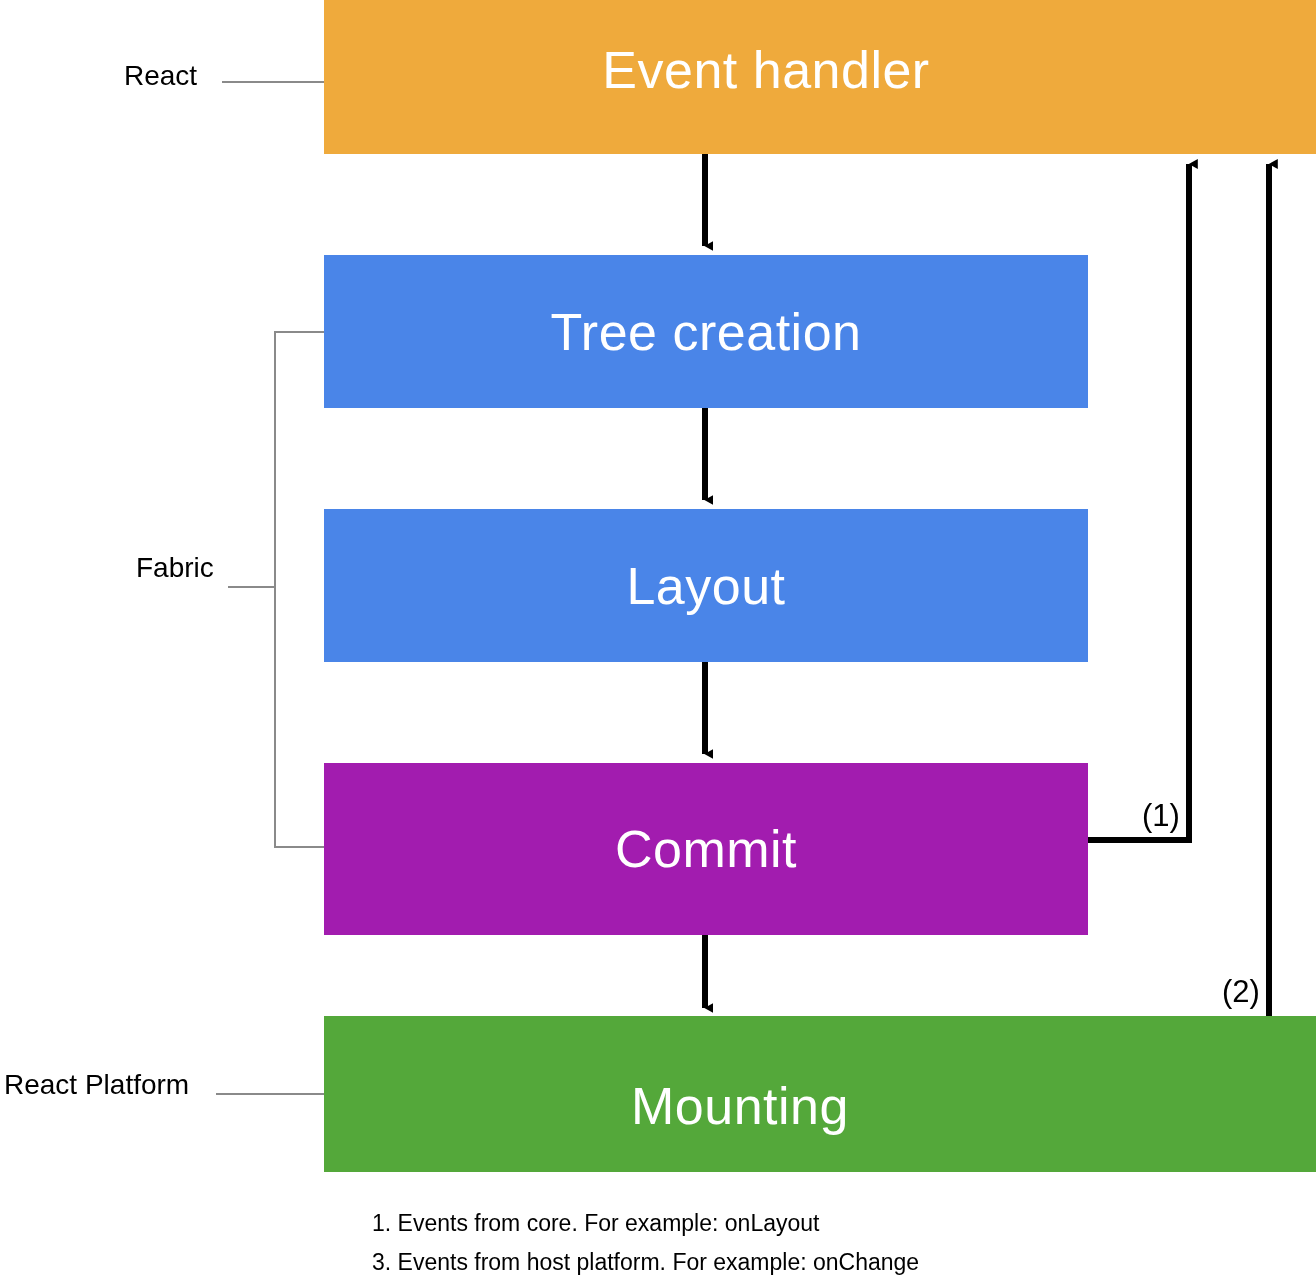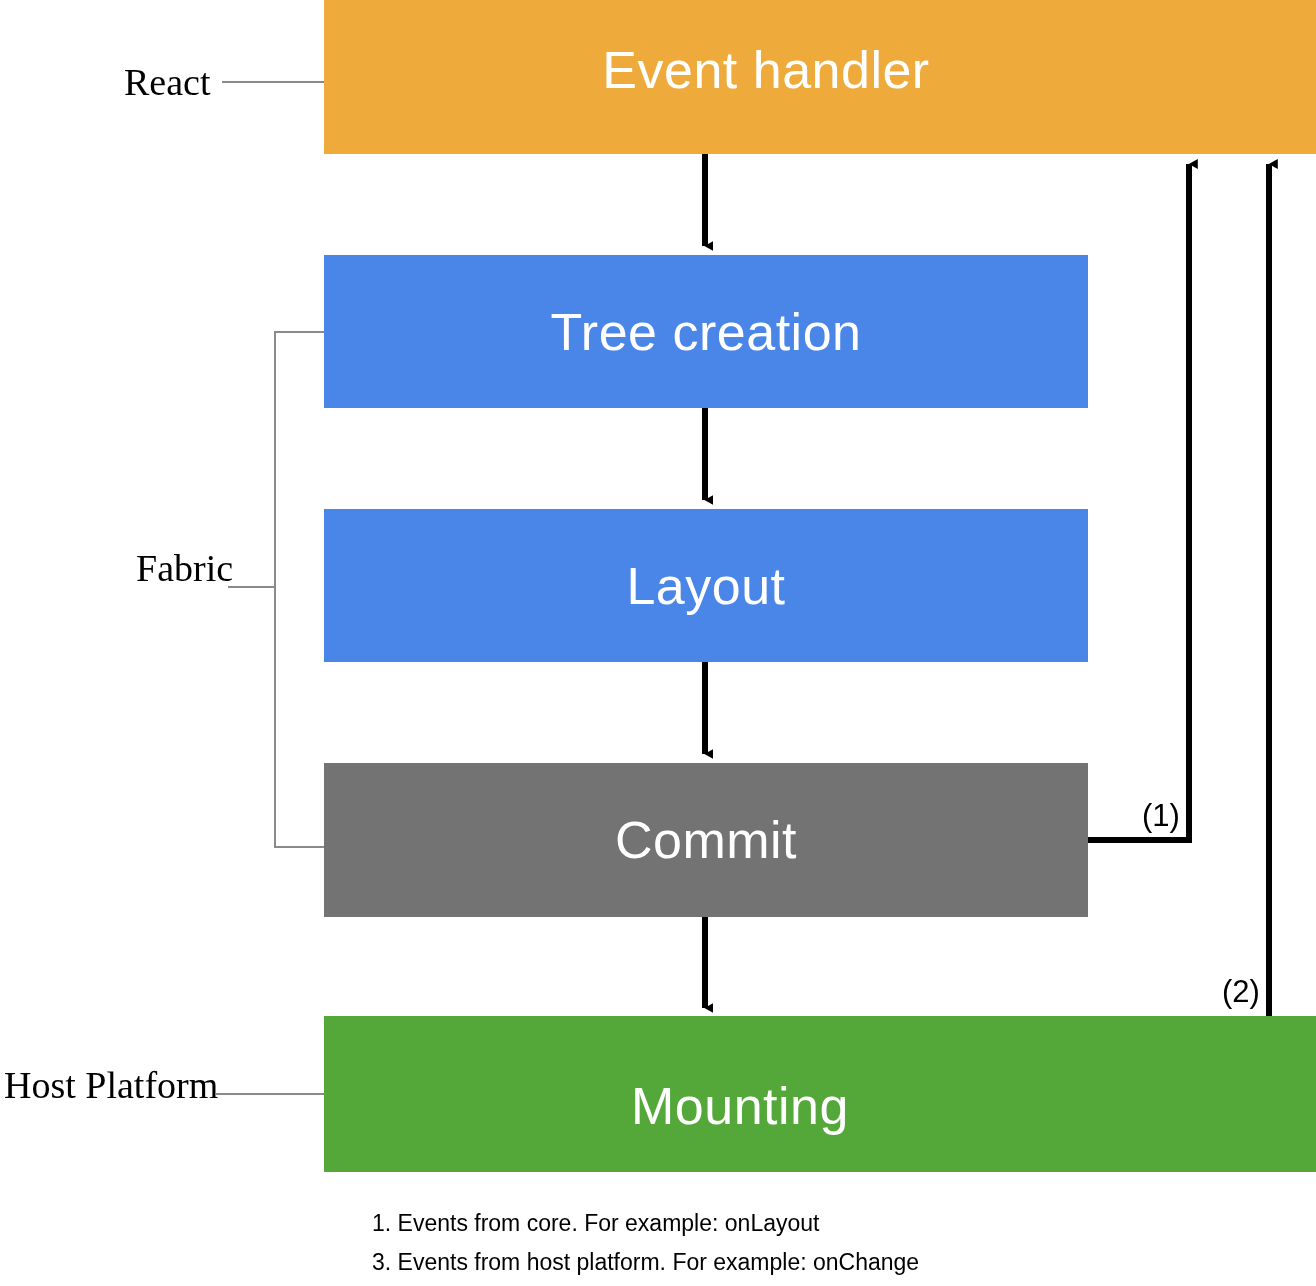--- a/index.html
+++ b/index.html
@@ -51,43 +51,43 @@
     top: 509px;
     width: 764px;
     height: 153px;
     background: #4a85e8;
     font-size: 52px;
   }
   .node-commit {
     left: 324px;
     top: 763px;
     width: 764px;
-    height: 154px;
-    background: #737373;
+    height: 172px;
+    background: #a21caf;
     font-size: 52px;
   }
   .node-mounting {
     left: 324px;
     top: 1016px;
     width: 992px;
     height: 156px;
     background: #54a83a;
     font-size: 52px;
   }
   .node-mounting .node-label {
     margin-right: 160px;
     margin-top: 24px;
   }
   .node-event-handler .node-label {
     margin-right: 108px;
   }
   .side-label {
     position: absolute;
-    font-family: Liberation Serif, serif;
-    font-size: 38px;
+    font-family: Liberation Sans, sans-serif;
+    font-size: 28px;
     color: #000000;
     white-space: nowrap;
   }
   .label-react   { left: 124px; top: 60px; }
   .label-fabric  { left: 136px; top: 568px; transform: translateY(-50%); }
   .label-host    { left: 4px;   top: 1085px; transform: translateY(-50%); }
   .marker-label {
     position: absolute;
     font-family: "Liberation Sans", sans-serif;
     font-size: 31px;
@@ -162,21 +162,21 @@
   <div class="node node-commit">
     <span class="node-label">Commit</span>
   </div>
 
   <div class="node node-mounting">
     <span class="node-label">Mounting</span>
   </div>
 
   <div class="side-label label-react">React</div>
   <div class="side-label label-fabric">Fabric</div>
-  <div class="side-label label-host">Host Platform</div>
+  <div class="side-label label-host">React Platform</div>
 
   <div class="marker-label label-m1">(1)</div>
   <div class="marker-label label-m2">(2)</div>
 
   <div class="legend">
     <div>1. Events from core. For example: onLayout</div>
     <div>3. Events from host platform. For example: onChange</div>
   </div>
 
 </div>

